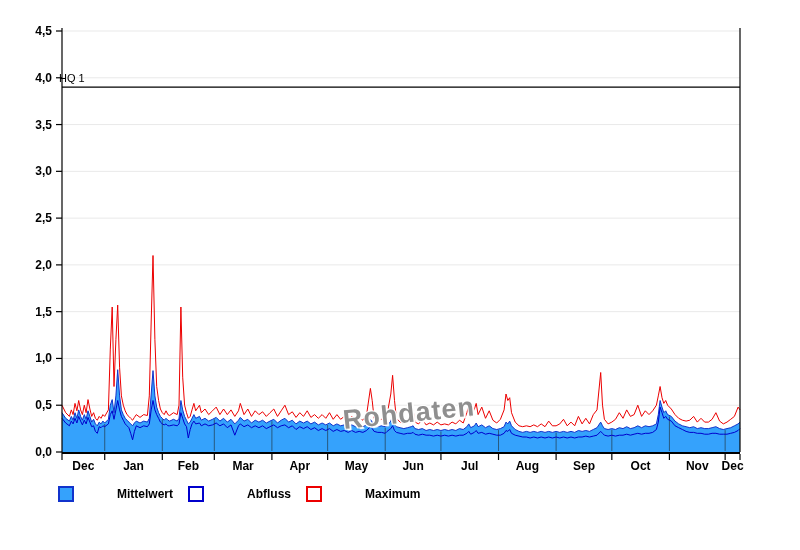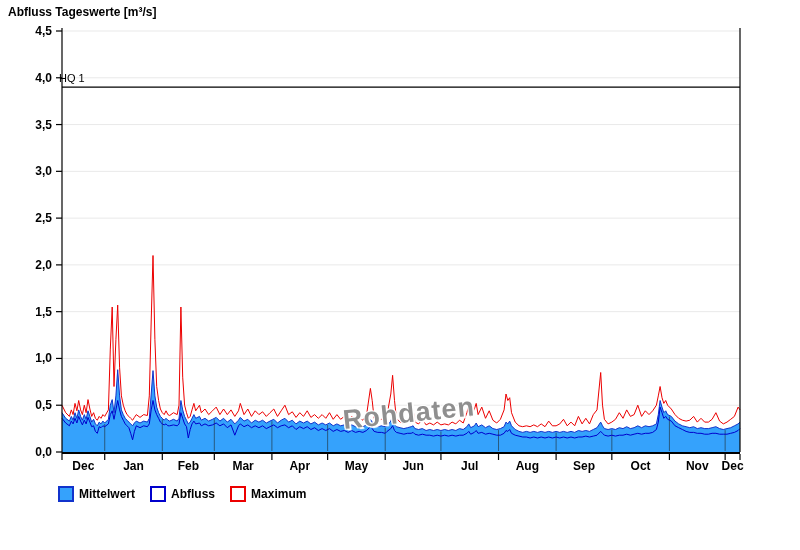--- a/index.html
+++ b/index.html
@@ -7,27 +7,26 @@
   #stage{position:relative;width:800px;height:550px;background:#fff;}
   #chart-title{position:absolute;left:8px;top:5px;font-size:12px;font-weight:bold;color:#000;}
   #hq-label{position:absolute;left:59px;top:72px;font-size:11px;color:#000;}
   #watermark{position:absolute;left:343px;top:405px;font-size:27px;font-weight:bold;color:#8f8f8f;
     transform:rotate(-6deg);transform-origin:left center;letter-spacing:1px;
     text-shadow:-1px -1px 0 #fff,1px -1px 0 #fff,-1px 1px 0 #fff,1px 1px 0 #fff,2px 2px 1px #fff;}
   svg text{font-family:"Liberation Sans",sans-serif;font-size:12px;font-weight:bold;fill:#000;}
   #legend{position:absolute;left:58px;top:486px;display:flex;align-items:center;}
   .legend-item{display:flex;align-items:center;margin-right:15px;}
   .swatch{width:12px;height:12px;border:2px solid #00c;margin-right:5px;}
-  .legend-label{font-size:12px;font-weight:bold;color:#000;}
+  .legend-label{font-size:12px;font-weight:bold;color:#000;margin-left:38px;}
 </style>
 </head>
 <body>
 
 <div id="stage">
-  <div id="chart-title">Abfluss Tageswerte [m³/s]</div>
 
   <svg id="chart" width="800" height="550" viewBox="0 0 800 550">
       <line x1="62" x2="740" y1="405.22222222222223" y2="405.22222222222223" stroke="#e9e9e9" stroke-width="1"></line>
       <line x1="62" x2="740" y1="358.44444444444446" y2="358.44444444444446" stroke="#e9e9e9" stroke-width="1"></line>
       <line x1="62" x2="740" y1="311.66666666666663" y2="311.66666666666663" stroke="#e9e9e9" stroke-width="1"></line>
       <line x1="62" x2="740" y1="264.8888888888889" y2="264.8888888888889" stroke="#e9e9e9" stroke-width="1"></line>
       <line x1="62" x2="740" y1="218.11111111111111" y2="218.11111111111111" stroke="#e9e9e9" stroke-width="1"></line>
       <line x1="62" x2="740" y1="171.33333333333331" y2="171.33333333333331" stroke="#e9e9e9" stroke-width="1"></line>
       <line x1="62" x2="740" y1="124.55555555555554" y2="124.55555555555554" stroke="#e9e9e9" stroke-width="1"></line>
       <line x1="62" x2="740" y1="77.77777777777777" y2="77.77777777777777" stroke="#e9e9e9" stroke-width="1"></line>

